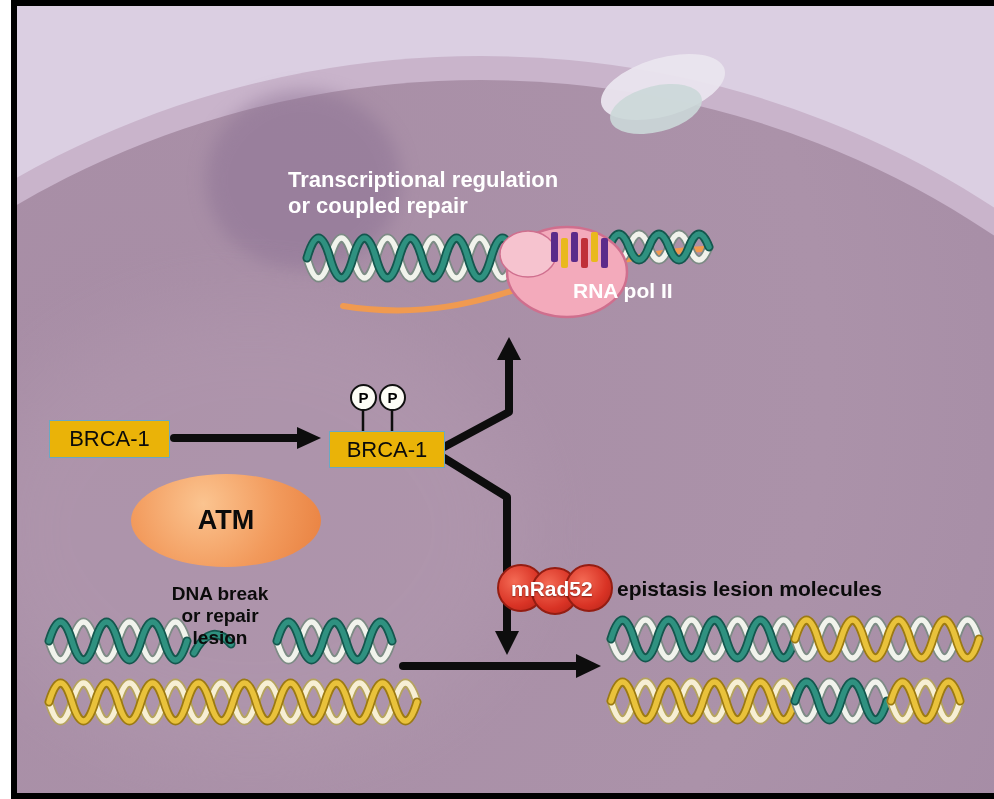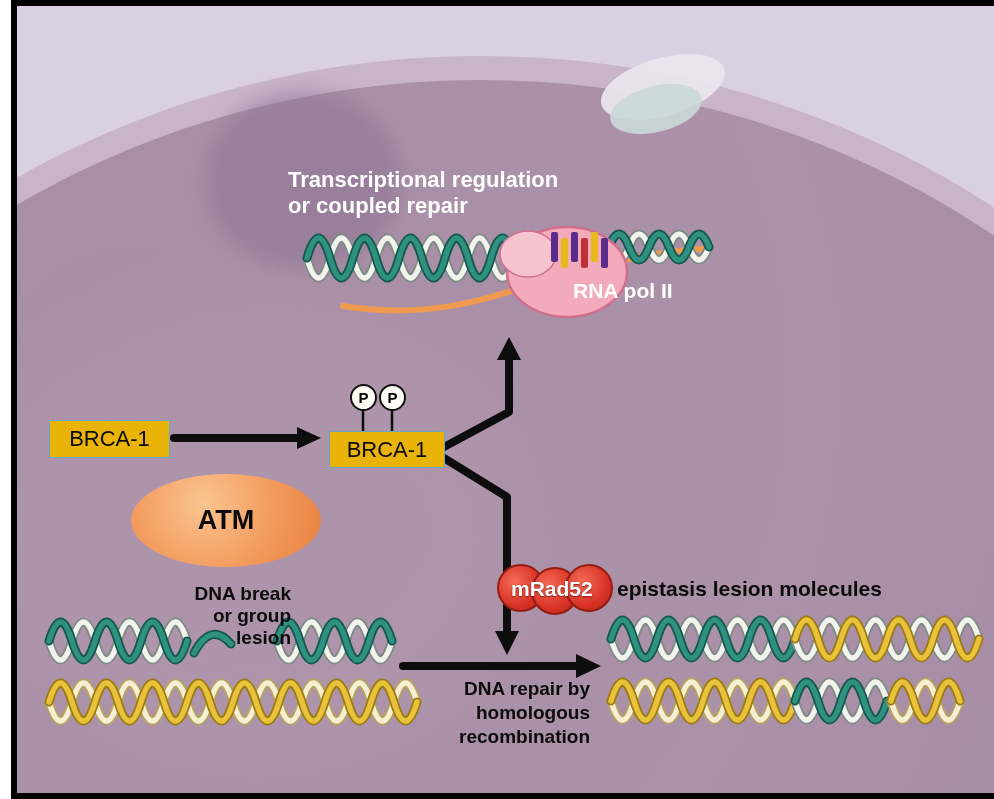--- a/index.html
+++ b/index.html
@@ -9,21 +9,21 @@
   .cell-body{position:absolute;left:-410px;top:80px;width:1760px;height:1660px;border-radius:50%;
     background:radial-gradient(circle at 30% 18%, #9b829d 0%, #a78da5 0%, #ab92a9 38%, #9d84a0 80%, #967d9a 100%);}
   .blob{position:absolute;border-radius:50%;}
   .blob-dark{left:195px;top:90px;width:195px;height:180px;background:#8b7193;opacity:.5;filter:blur(9px);}
   .blob-light{left:-40px;top:300px;width:560px;height:460px;background:#b59cb2;opacity:.45;filter:blur(40px);}
   .blob-hl1{left:588px;top:58px;width:128px;height:58px;background:#eae5ee;transform:rotate(-16deg);opacity:.95;}
   .blob-hl2{left:598px;top:86px;width:94px;height:46px;background:#cbd8d8;transform:rotate(-14deg);opacity:.9;}
   #decor{position:absolute;left:0;top:0;z-index:5;}
   .txt{position:absolute;z-index:10;font-weight:bold;color:#0b0b0b;line-height:1.16;}
   .txt.white{color:#ffffff;}
-  .txt.center{text-align:right;}
+  .txt.center{text-align:center;}
   .box{position:absolute;z-index:10;display:flex;align-items:center;justify-content:center;color:#0b0b0b;}
   .brca-box{background:#eab308;border:1px solid #6aa8c4;font-size:22px;}
   .brca1-left{left:38px;top:420px;width:119px;height:36px;}
   .brca1-center{left:318px;top:431px;width:114px;height:35px;}
   .mrad51-box{left:515px;top:437px;width:110px;height:30px;background:#f8edcb;border:1px solid #cdb97c;font-size:20px;}
   .brca2-ellipse{left:489px;top:463px;width:162px;height:73px;border-radius:50%;background:#c9eaf6;border:3px solid #e9f5f9;font-size:21px;}
   .atm-ellipse{left:120px;top:474px;width:190px;height:93px;border-radius:50%;
     background:radial-gradient(circle at 38% 32%, #fbc490, #f29a5c 55%, #e87f3e 100%);font-size:27px;font-weight:bold;}
   .p-circle{position:absolute;z-index:11;width:27px;height:27px;border-radius:50%;background:#fdfdf6;border:2.5px solid #111;
     display:flex;align-items:center;justify-content:center;font-size:15px;font-weight:bold;box-sizing:border-box;}
@@ -130,24 +130,19 @@
 
   <div class="mrad52-circle" style="left:486px;top:564px;"></div>
   <div class="mrad52-circle" style="left:520px;top:567px;"></div>
   <div class="mrad52-circle" style="left:554px;top:564px;"></div>
   <div class="mrad52-label" style="left:500px;top:577px;">mRad52</div>
 
   <div class="txt epistasis-label">epistasis lesion molecules</div>
 
   <div class="txt center dnabreak-label">
     <span style="display:block">DNA break</span>
-    <span style="display:block">or group</span>
+    <span style="display:block">or repair</span>
     <span style="display:block">lesion</span>
   </div>
 
-  <div class="txt center dnarepair-label">
-    <span style="display:block">DNA repair by</span>
-    <span style="display:block">homologous</span>
-    <span style="display:block">recombination</span>
-  </div>
 
   <div class="frame"></div>
 </div>
 
 </body></html>

